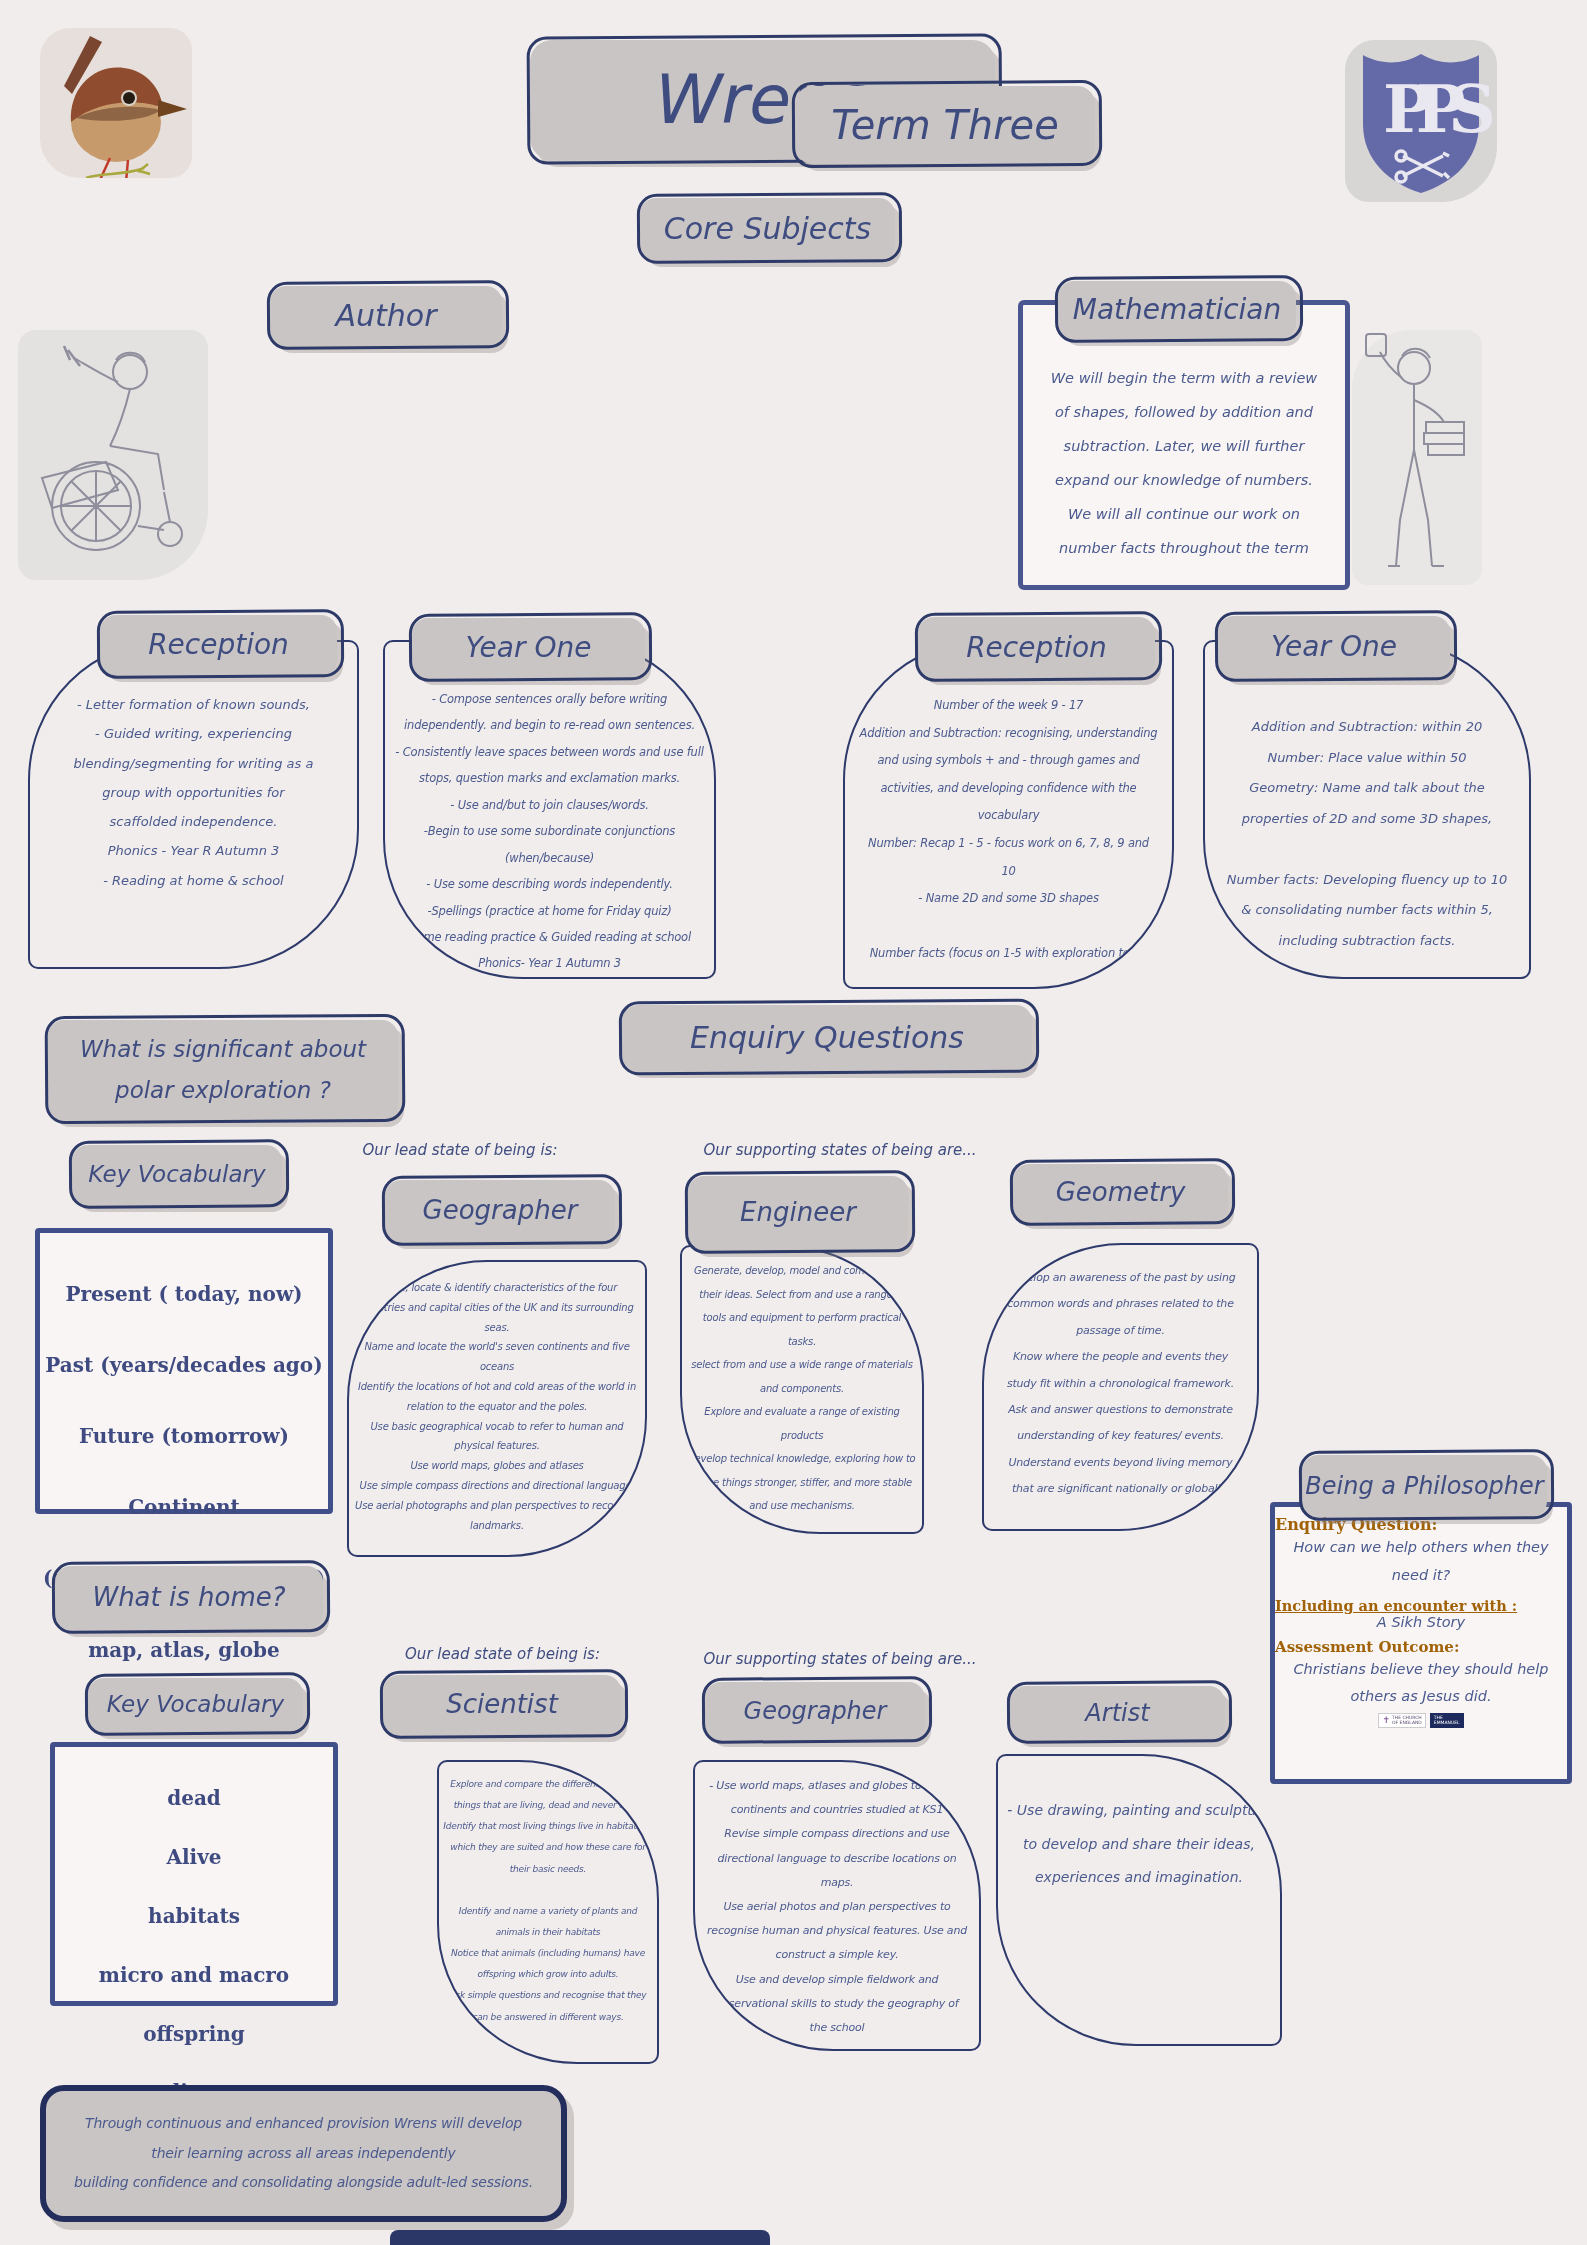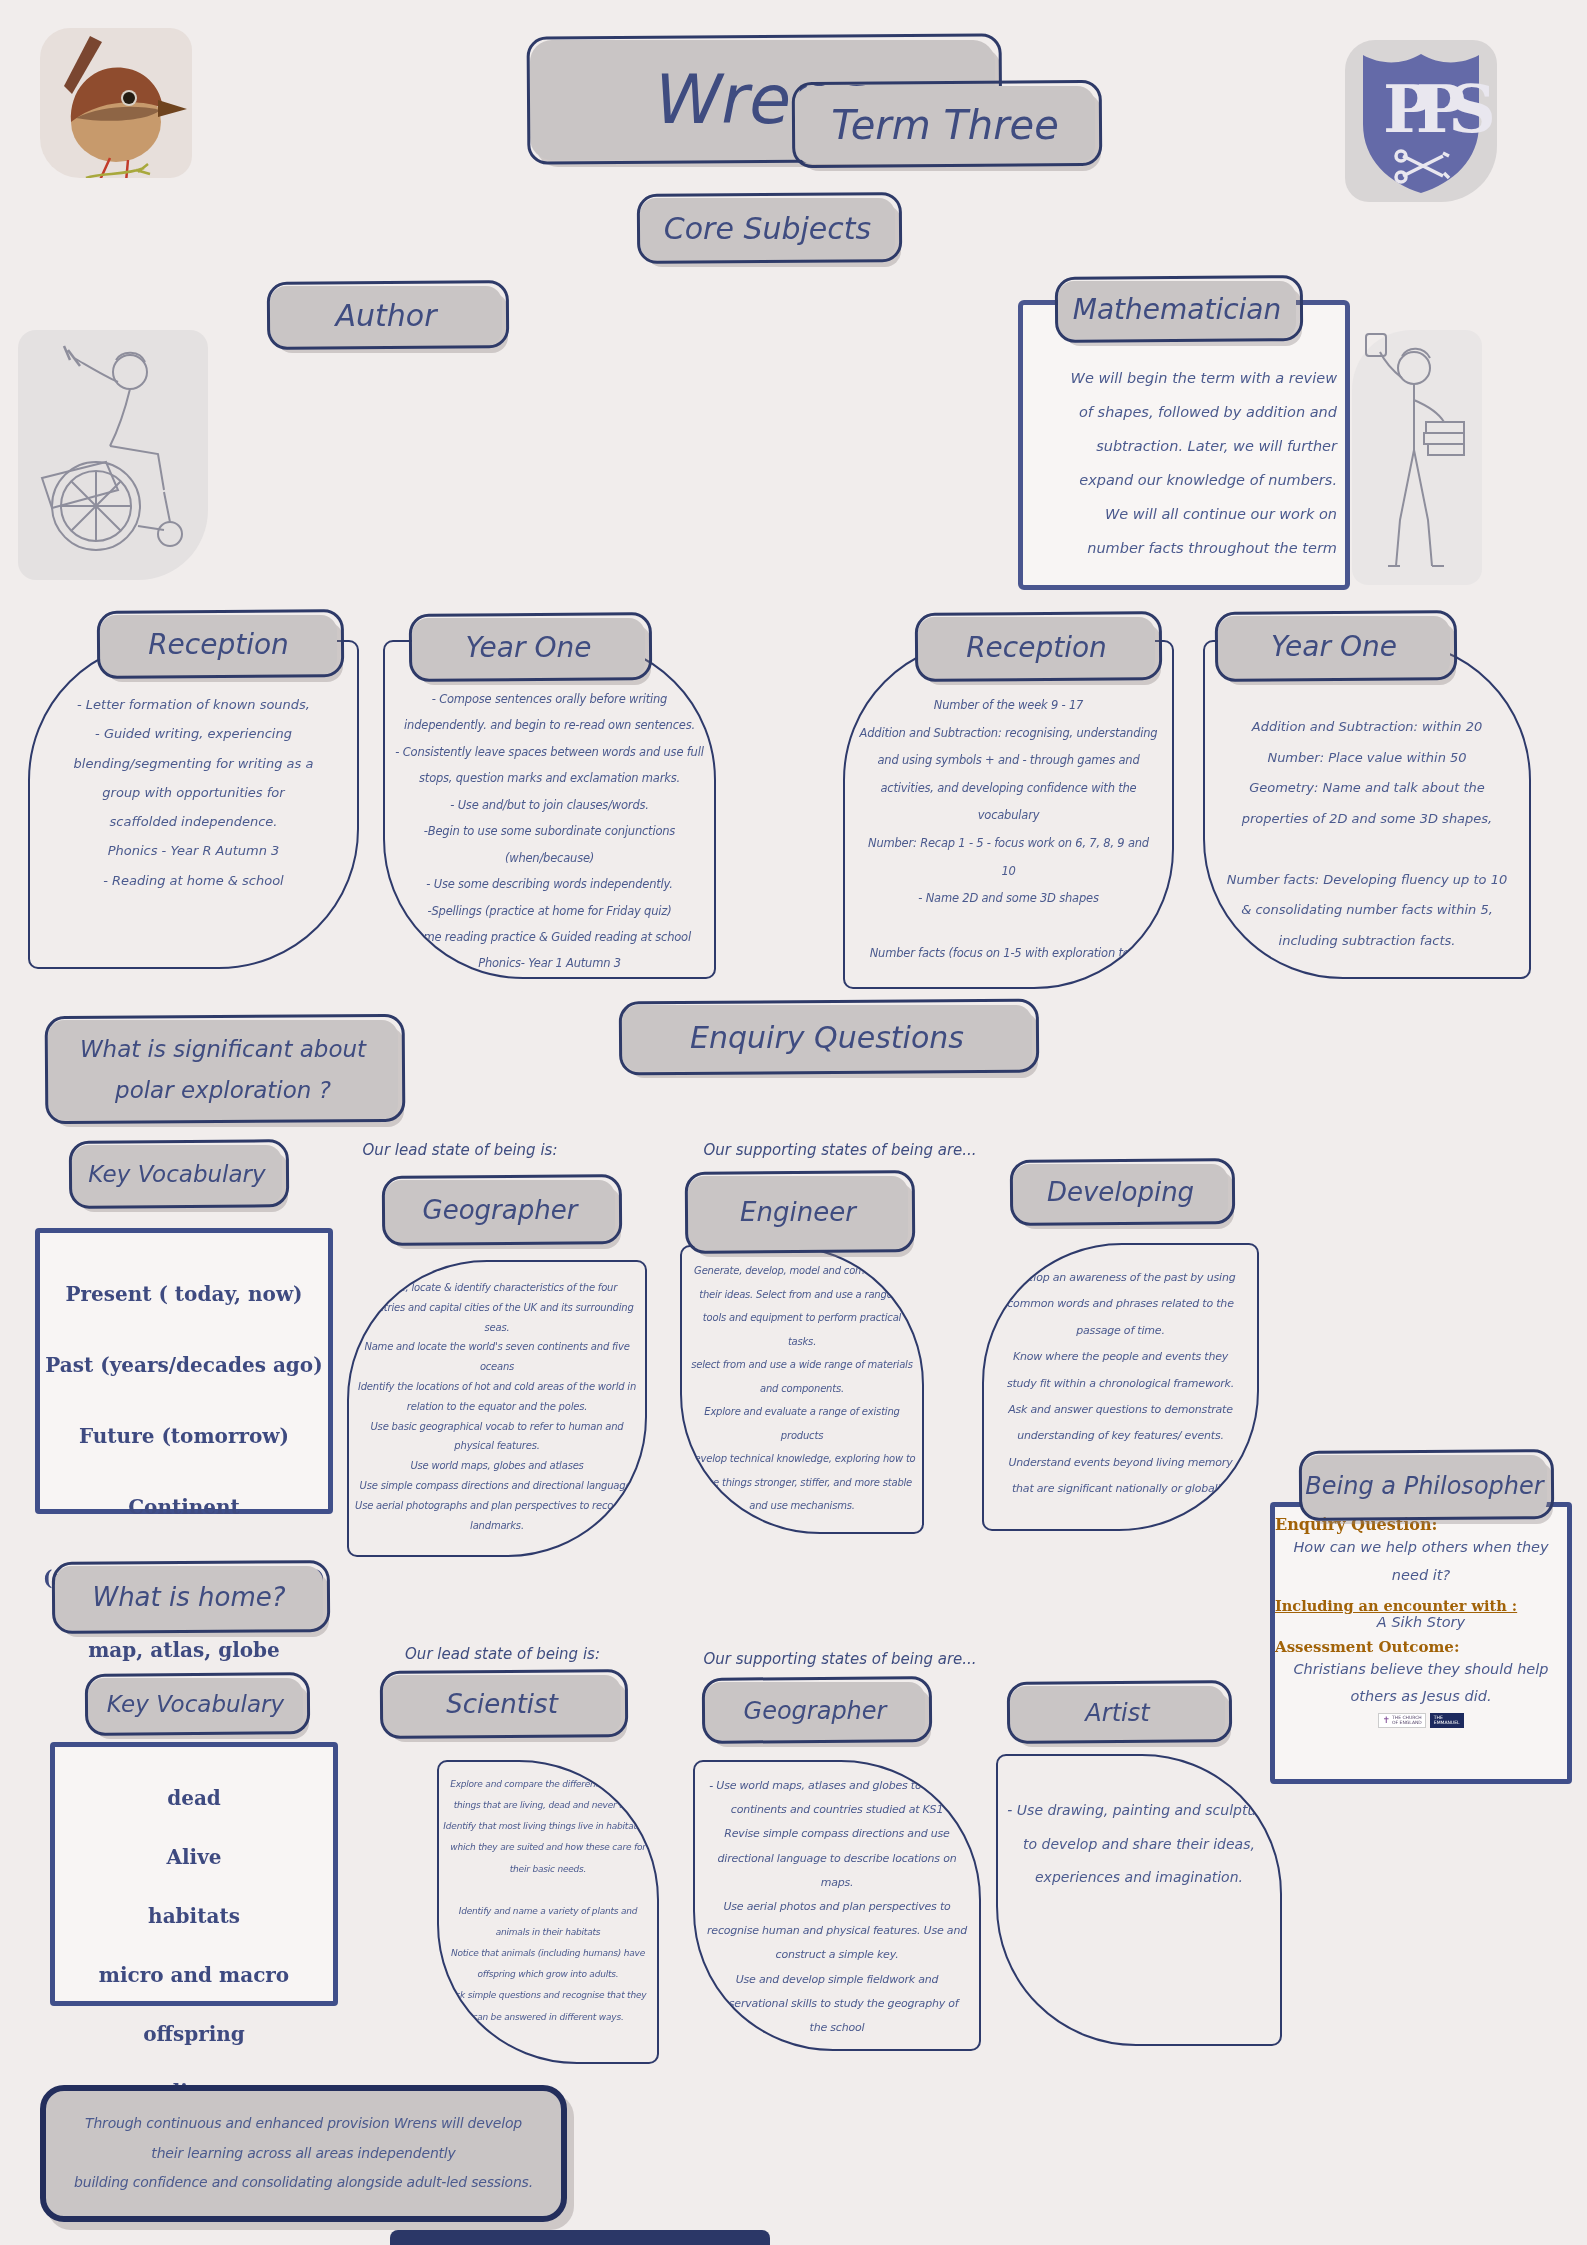--- a/index.html
+++ b/index.html
@@ -87,21 +87,21 @@
       <circle cx="152" cy="204" r="12"></circle>
       <path d="M146 162 L152 192 M120 196 L146 200"></path>
     </svg>
   </div>
 
   <div class="pill" style="left:270px;top:286px;width:232px;height:60px;z-index:3;">
     <div class="t" style="font-size:30px;">Author</div>
   </div>
 
   <div class="panel" style="left:1018px;top:300px;width:322px;height:280px;">
-    <div class="body" style="margin:56px 8px 0;font-size:14.5px;line-height:2.35;text-align:right;">We will begin the term with a review
+    <div class="body" style="margin:56px 8px 0;font-size:14.5px;line-height:2.35;">We will begin the term with a review
 of shapes, followed by addition and
 subtraction. Later, we will further
 expand our knowledge of numbers.
 We will all continue our work on
 number facts throughout the term</div>
   </div>
   <div class="pill" style="left:1058px;top:281px;width:238px;height:58px;z-index:3;">
     <div class="t" style="font-size:28px;">Mathematician</div>
   </div>
 
@@ -239,21 +239,21 @@
 select from and use a wide range of materials
 and components.
 Explore and evaluate a range of existing
 products
 develop technical knowledge, exploring how to
 make things stronger, stiffer, and more stable
 and use mechanisms.</div>
   </div>
 
   <div class="pill" style="left:1013px;top:1164px;width:215px;height:58px;z-index:3;">
-    <div class="t" style="font-size:26px;">Developing</div>
+    <div class="t" style="font-size:26px;">Geometry</div>
   </div>
   <div class="curve r-tlbr" style="left:982px;top:1243px;width:273px;height:284px;">
     <div class="body" style="margin:20px 5px 0;font-size:11px;line-height:2.4;letter-spacing:-0.2px;">Develop an awareness of the past by using
 common words and phrases related to the
 passage of time.
 Know where the people and events they
 study fit within a chronological framework.
 Ask and answer questions to demonstrate
 understanding of key features/ events.
 Understand events beyond living memory

